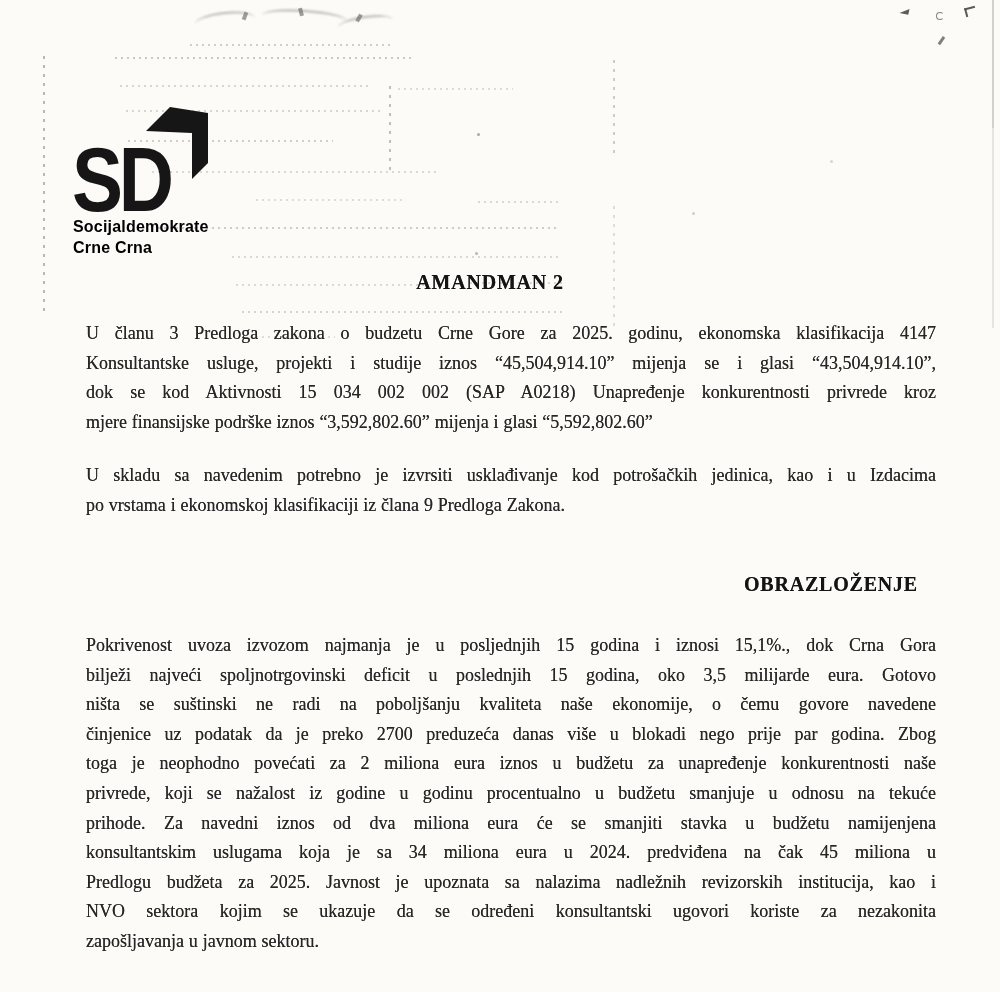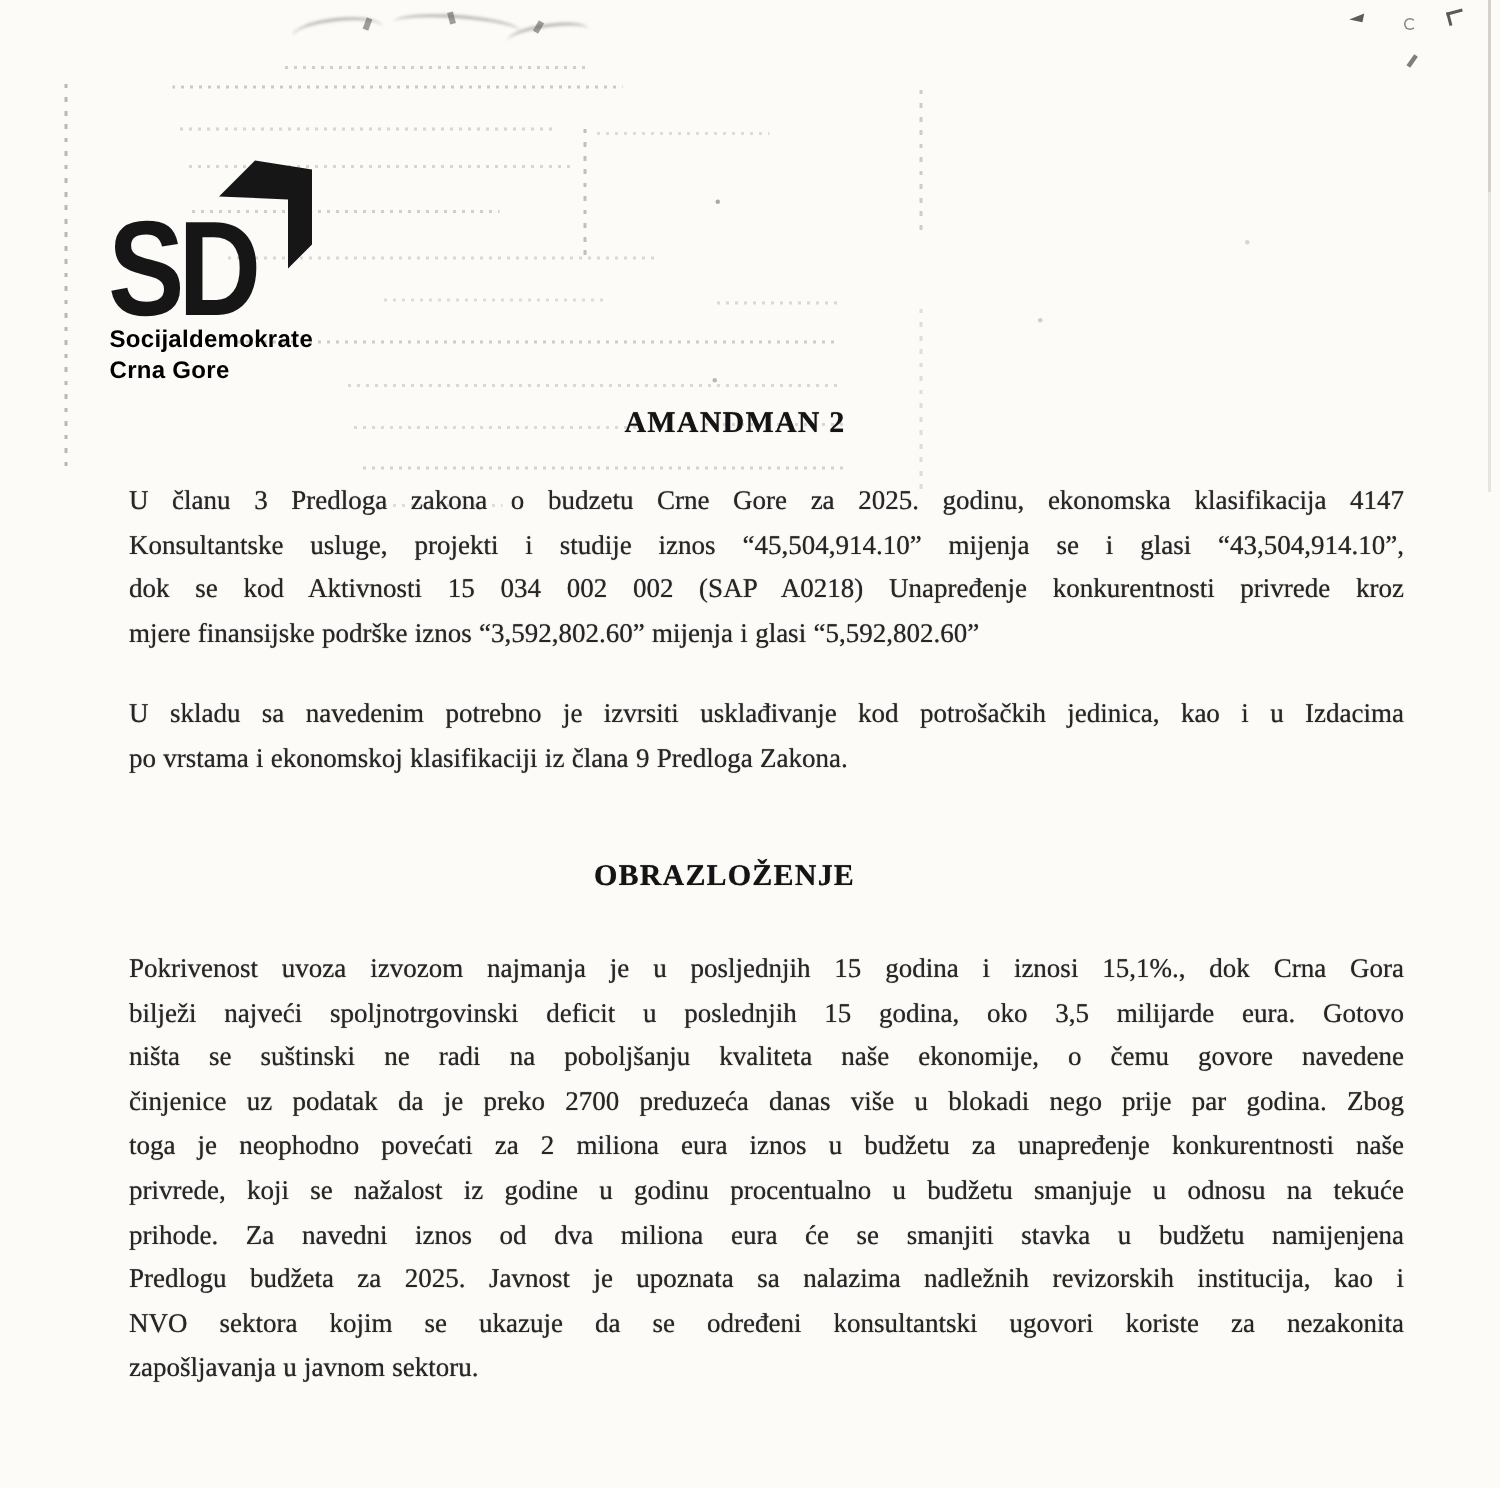--- a/index.html
+++ b/index.html
@@ -23,21 +23,21 @@
   }
   
   .doc{position:absolute;left:66px;top:0;width:870px;height:813px;}
   .title{
     position:absolute;top:270px;width:100%;margin:0;text-align:center;
     font-size:20px;line-height:24px;font-weight:bold;letter-spacing:.8px;
     color:#141414;transform:translateX(-11px);
     text-shadow:0 0 .5px rgba(20,20,20,.8);
   }
   .subtitle{
-    position:absolute;top:572px;width:100%;margin:0;text-align:center;
+    position:absolute;top:572px;width:100%;margin:0;text-align:right;
     font-size:20px;line-height:24px;font-weight:bold;letter-spacing:.8px;
     color:#141414;transform:translateX(-18px);
     text-shadow:0 0 .5px rgba(20,20,20,.8);
   }
   .para{position:absolute;width:100%;}
   .p1{top:319px;} .p2{top:461px;} .p3{top:631px;}
   .ln{
     font-size:18px;line-height:29.6px;color:#262626;
     text-align:justify;text-align-last:justify;
     text-shadow:0 0 .6px rgba(30,30,30,.75);
@@ -109,21 +109,21 @@
 
   <header>
     <div class="sd-mark">
       <span class="sd-text">SD</span>
       <svg class="sd-arrow" viewBox="0 0 62 80" aria-hidden="true">
         <polygon points="0,26 24,2 62,8 62,58 46,74 46,28" fill="#161616"></polygon>
       </svg>
     </div>
     <div class="org">
       <div>Socijaldemokrate</div>
-      <div>Crna Gore</div>
+      <div>Crne Crna</div>
     </div>
   </header>
 
   <main class="doc">
     <h1 class="title">AMANDMAN 2</h1>
 
     <section class="para p1">
       <div class="ln">U članu 3 Predloga zakona o budzetu Crne Gore za 2025. godinu, ekonomska klasifikacija 4147</div>
       <div class="ln">Konsultantske usluge, projekti i studije iznos “45,504,914.10” mijenja se i glasi “43,504,914.10”,</div>
       <div class="ln">dok se kod Aktivnosti 15 034 002 002 (SAP A0218) Unapređenje konkurentnosti privrede kroz</div>
@@ -138,19 +138,20 @@
     <h2 class="subtitle">OBRAZLOŽENJE</h2>
 
     <section class="para p3">
       <div class="ln">Pokrivenost uvoza izvozom najmanja je u posljednjih 15 godina i iznosi 15,1%., dok Crna Gora</div>
       <div class="ln">bilježi najveći spoljnotrgovinski deficit u poslednjih 15 godina, oko 3,5 milijarde eura. Gotovo</div>
       <div class="ln">ništa se suštinski ne radi na poboljšanju kvaliteta naše ekonomije, o čemu govore navedene</div>
       <div class="ln">činjenice uz podatak da je preko 2700 preduzeća danas više u blokadi nego prije par godina. Zbog</div>
       <div class="ln">toga je neophodno povećati za 2 miliona eura iznos u budžetu za unapređenje konkurentnosti naše</div>
       <div class="ln">privrede, koji se nažalost iz godine u godinu procentualno u budžetu smanjuje u odnosu na tekuće</div>
       <div class="ln">prihode. Za navedni iznos od dva miliona eura će se smanjiti stavka u budžetu namijenjena</div>
+      <div class="ln">konsultantskim uslugama koja je sa 34 miliona eura u 2024. predviđena na čak 45 miliona u</div>
       <div class="ln">Predlogu budžeta za 2025. Javnost je upoznata sa nalazima nadležnih revizorskih institucija, kao i</div>
       <div class="ln">NVO sektora kojim se ukazuje da se određeni konsultantski ugovori koriste za nezakonita</div>
       <div class="ln last">zapošljavanja u javnom sektoru.</div>
     </section>
   </main>
 
 </div>
 
 </body></html>

